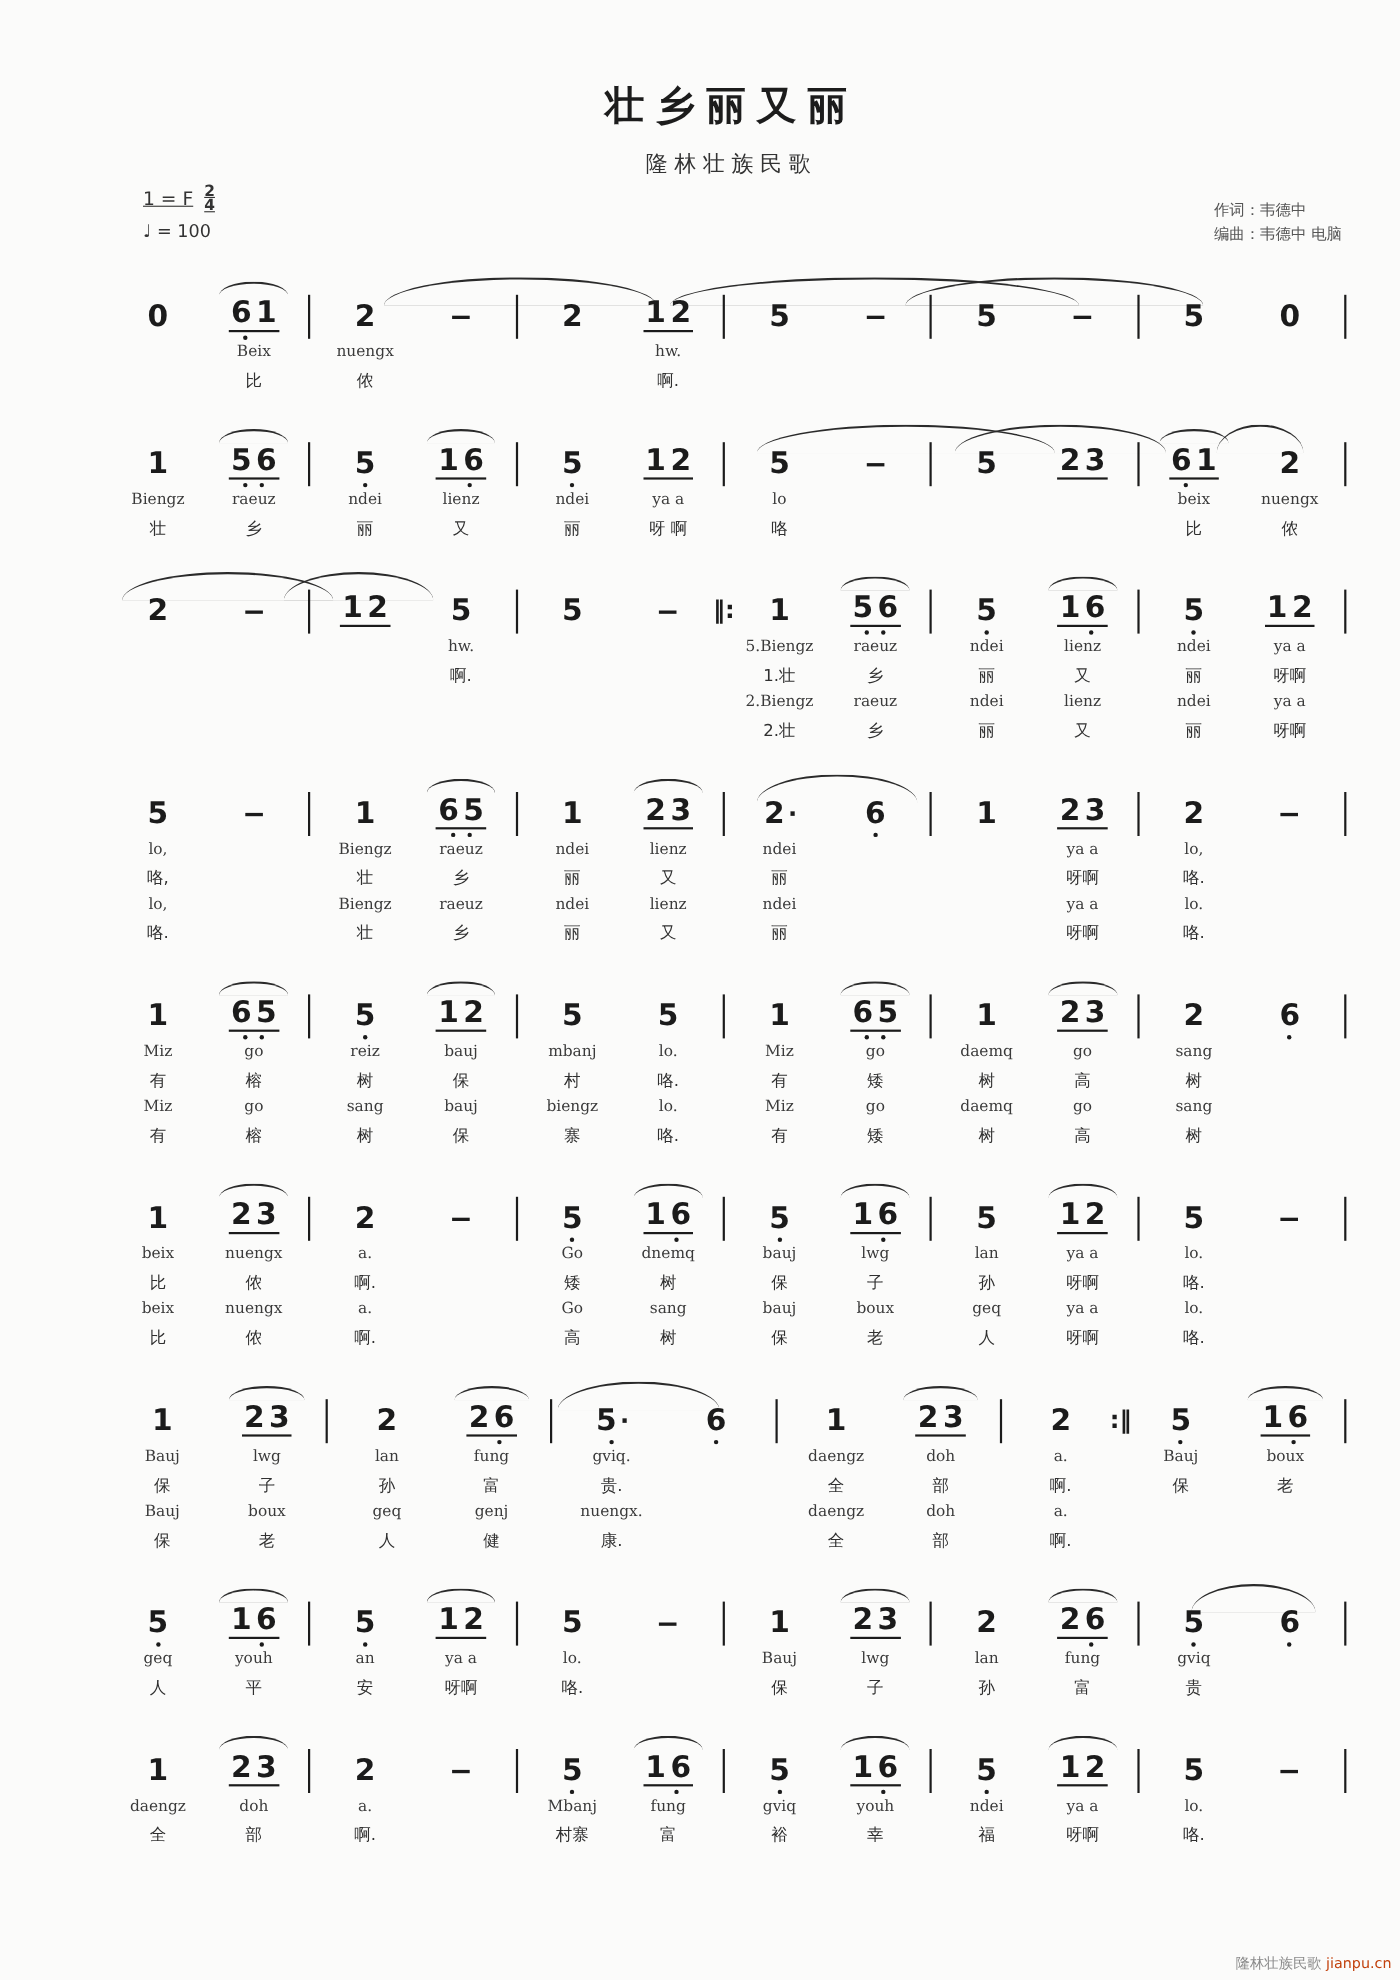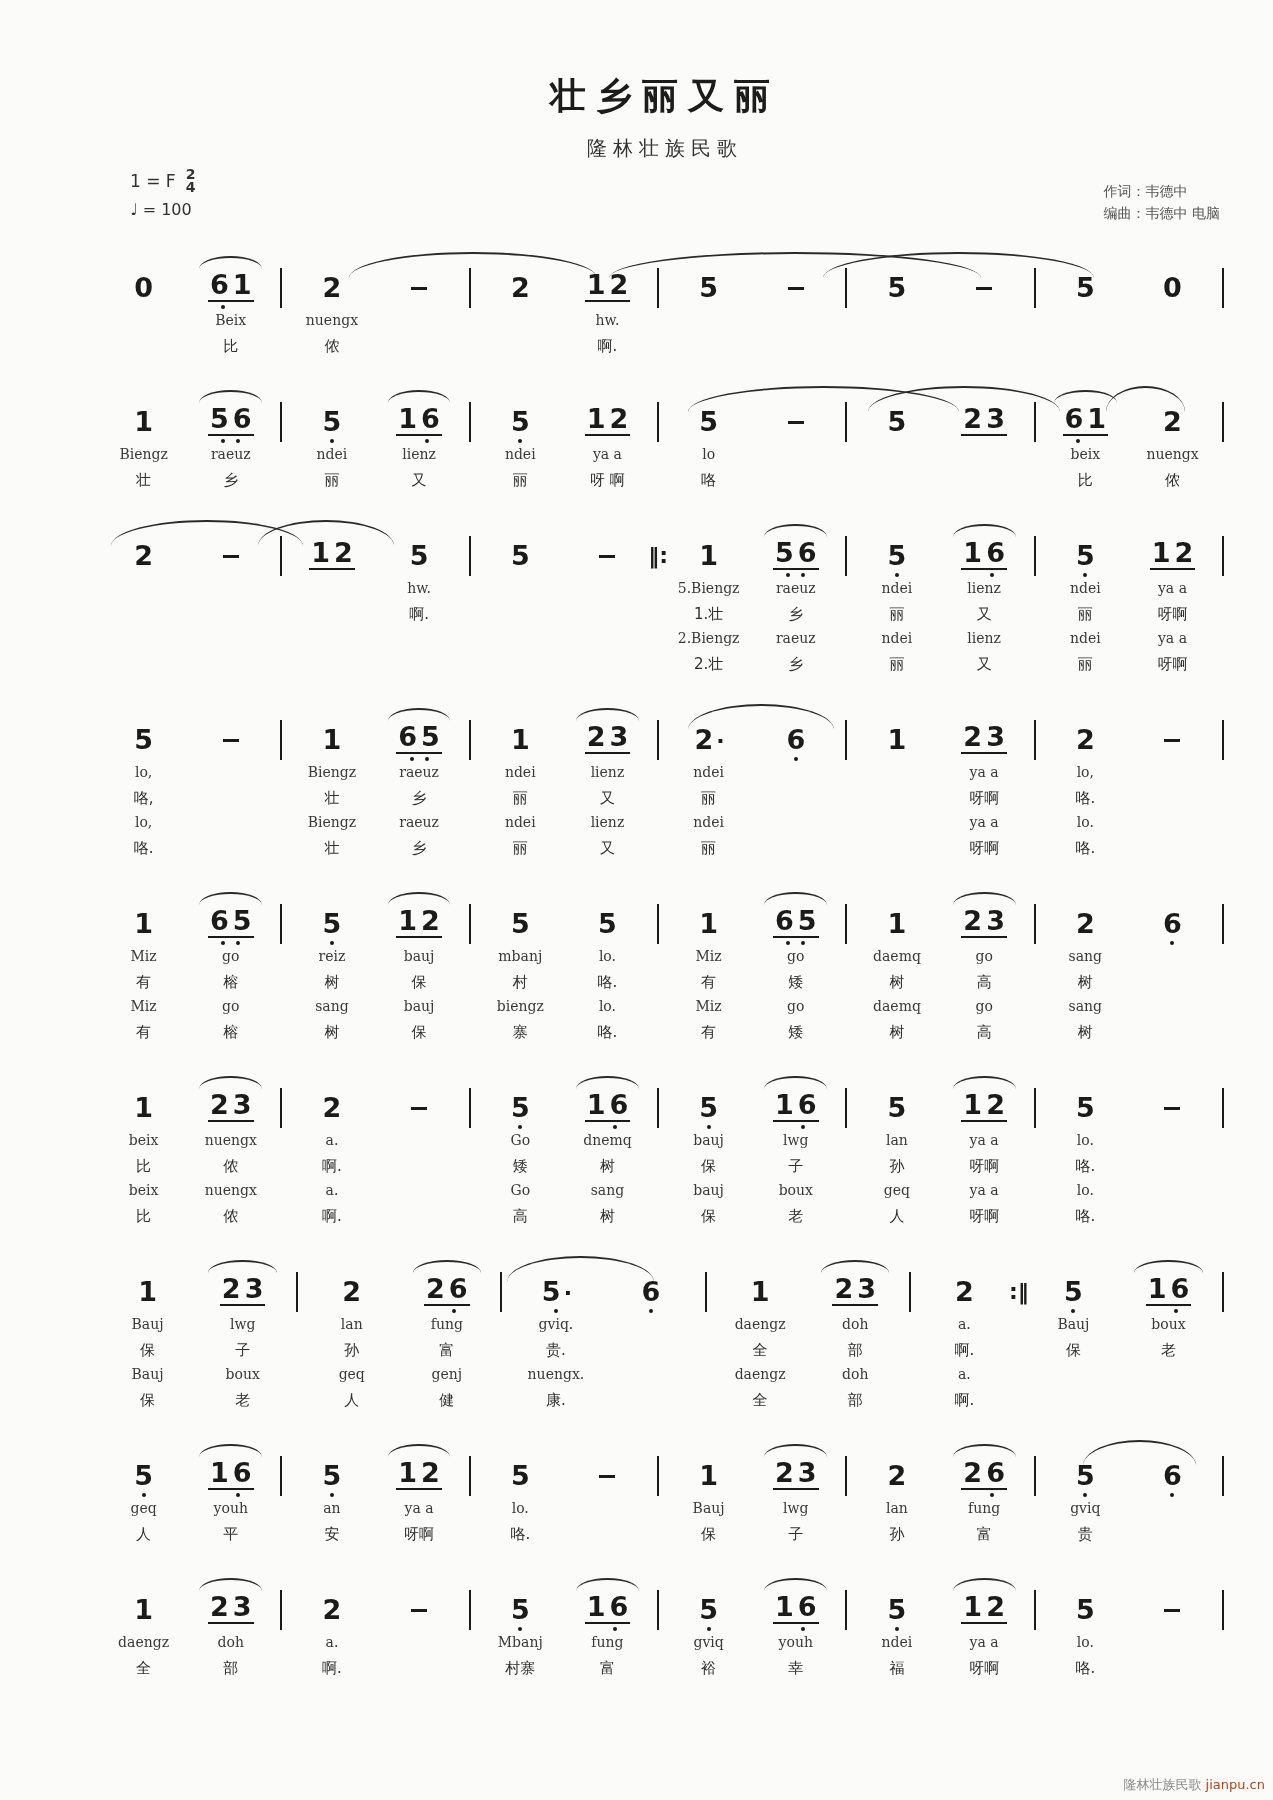--- a/index.html
+++ b/index.html
@@ -7,21 +7,21 @@
     width:1273px;height:1800px;position:relative;overflow:hidden;
     background:#fbfbfa;color:#222;
     font-family:"DejaVu Sans","Liberation Sans",sans-serif;
   }
   .page{position:absolute;left:100px;top:0;width:1130px;}
   
   .title{margin-top:72px;text-align:center;font-size:36px;font-weight:bold;letter-spacing:10px;color:#1c1c1c;}
   .subtitle{margin-top:14px;text-align:center;font-size:20px;letter-spacing:6px;color:#333;}
   .metarow{position:relative;height:78px;margin-top:4px;}
   .keyblock{position:absolute;left:30px;top:2px;font-size:17px;color:#333;}
-  .keyline{display:flex;align-items:center;gap:10px;}
+  .keyline{display:flex;align-items:center;gap:10px;text-decoration:underline;}
   .timefrac{display:inline-flex;flex-direction:column;align-items:center;font-size:14px;line-height:13px;font-weight:bold;}
   .tempo{margin-top:6px;font-size:16px;}
   .credits{position:absolute;right:10px;top:14px;text-align:left;font-size:14px;color:#555;line-height:22px;}
   
   .system{position:relative;margin-bottom:16px;}
   .cols{display:flex;align-items:stretch;}
   .notecol{flex:1 1 0;display:flex;flex-direction:column;min-width:0;}
   .barcol{width:14px;display:flex;flex-direction:column;align-items:center;}
   .note{height:68px;display:flex;flex-direction:column;justify-content:flex-end;align-items:center;}
   .digits{display:flex;align-items:flex-end;font-size:27px;font-weight:bold;line-height:28px;color:#1b1b1b;}

